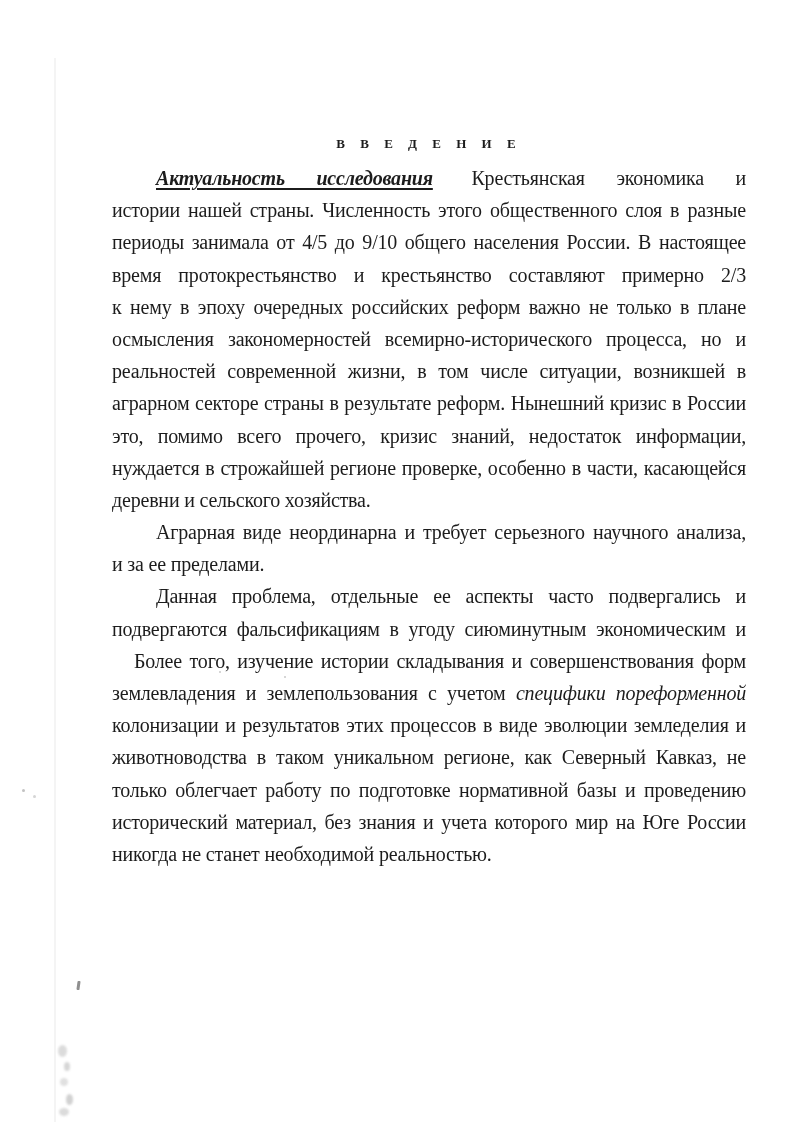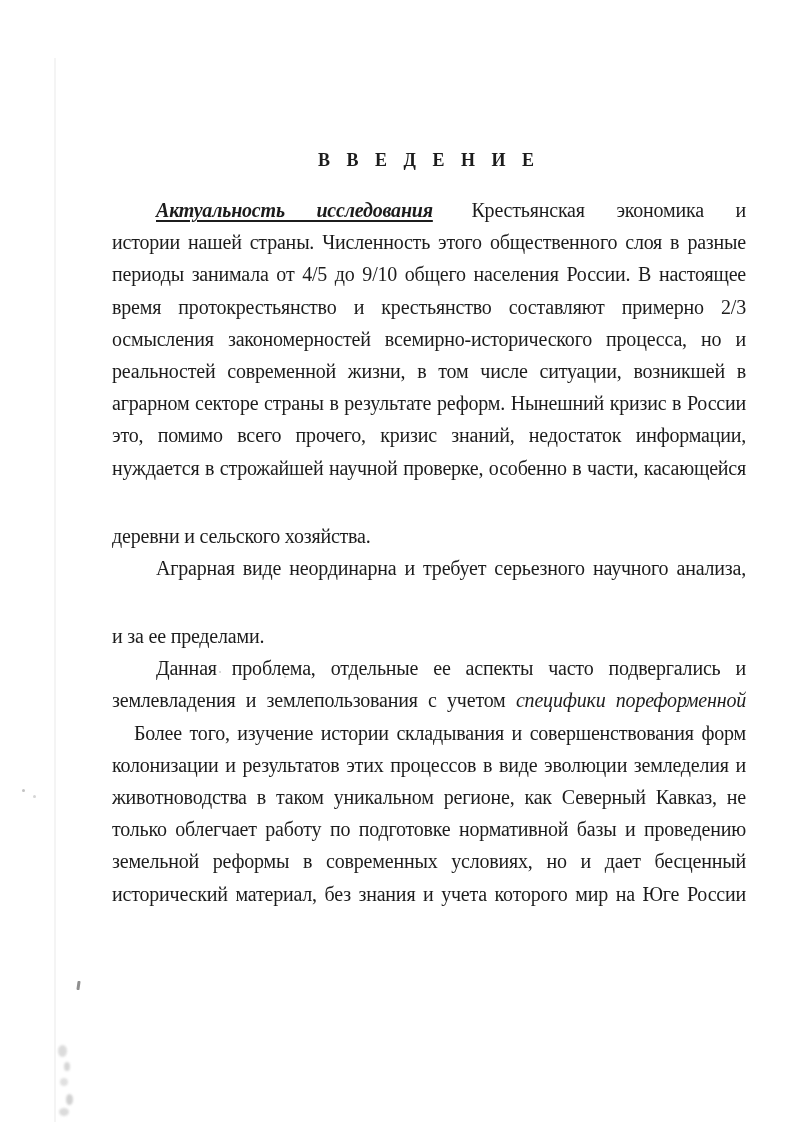--- a/index.html
+++ b/index.html
@@ -25,45 +25,44 @@
     height: 1064px;
     background: #f4f4f4;
   }
   .content {
     position: absolute;
     left: 112px;
     top: 126px;
     width: 634px;
   }
   .doc-title {
-    margin: 16px;
+    margin: 0;
     height: 36px;
     line-height: 36px;
     text-align: center;
-    font-size: 18px;
+    font-size: 13px;
     font-weight: bold;
     letter-spacing: 6px;
     white-space: nowrap;
   }
   .paragraph { margin: 0; padding: 0; }
   .line {
     height: 32.2px;
     line-height: 32.2px;
     font-size: 20px;
     letter-spacing: -0.2px;
     text-align: justify;
     text-align-last: justify;
     overflow: hidden;
     white-space: normal;
     font-family: Liberation Serif, serif;
   }
   .line.last {
     text-align: center;
     text-align-last: left;
-    margin-top: 36px;
   }
   .seg-lead {
     font-weight: bold;
     font-style: italic;
     text-decoration: underline;
     text-underline-offset: 3px;
     margin-right: 7px;
   }
   .seg-i { font-style: italic; }
   
@@ -91,42 +90,44 @@
   <div class="scan-edge"></div>
 
   <div class="content">
     <h1 class="doc-title">В В Е Д Е Н И Е</h1>
     <div id="paragraphs">
         <div class="paragraph">
           <div class="line" style="padding-left: 44px;"><span class="seg-lead">Актуальность исследования</span> <span class="seg-n">Крестьянская экономика и крестьянство</span></div>
           <div class="line"><span class="seg-n">истории нашей страны. Численность этого общественного слоя в разные</span></div>
           <div class="line"><span class="seg-n">периоды занимала от 4/5 до 9/10 общего населения России. В настоящее</span></div>
           <div class="line"><span class="seg-n">время протокрестьянство и крестьянство составляют примерно 2/3 жителей</span></div>
+          <div class="line"><span class="seg-n">к нему в эпоху очередных российских реформ важно не только в плане</span></div>
           <div class="line"><span class="seg-n">осмысления закономерностей всемирно-исторического процесса, но и</span></div>
           <div class="line"><span class="seg-n">реальностей современной жизни, в том числе ситуации, возникшей в</span></div>
           <div class="line"><span class="seg-n">аграрном секторе страны в результате реформ. Нынешний кризис в России –</span></div>
           <div class="line"><span class="seg-n">это, помимо всего прочего, кризис знаний, недостаток информации, которая</span></div>
-          <div class="line"><span class="seg-n">нуждается в строжайшей научной проверке, особенно в части, касающейся</span></div>
+          <div class="line"><span class="seg-n">нуждается в строжайшей регионе проверке, особенно в части, касающейся</span></div>
           <div class="line last"><span class="seg-n">деревни и сельского хозяйства.</span></div>
         </div>
         <div class="paragraph">
           <div class="line" style="padding-left: 44px;"><span class="seg-n">Аграрная виде неординарна и требует серьезного научного анализа, так</span></div>
           <div class="line last"><span class="seg-n">и за ее пределами.</span></div>
         </div>
         <div class="paragraph">
           <div class="line" style="padding-left: 44px;"><span class="seg-n">Данная проблема, отдельные ее аспекты часто подвергались и</span></div>
+          <div class="line"><span class="seg-n">подвергаются фальсификациям в угоду сиюминутным экономическим и</span></div>
         </div>
         <div class="paragraph">
+          <div class="line" style="padding-left: 22px;"><span class="seg-n">Более того, изучение истории складывания и совершенствования форм</span></div>
           <div class="line"><span class="seg-n">землевладения и землепользования с учетом</span> <span class="seg-i">специфики пореформенной</span></div>
-          <div class="line" style="padding-left: 22px;"><span class="seg-n">Более того, изучение истории складывания и совершенствования форм</span></div>
           <div class="line"><span class="seg-n">колонизации и результатов этих процессов в виде эволюции земледелия и</span></div>
           <div class="line"><span class="seg-n">животноводства в таком уникальном регионе, как Северный Кавказ, не</span></div>
           <div class="line"><span class="seg-n">только облегчает работу по подготовке нормативной базы и проведению</span></div>
-          <div class="line"><span class="seg-n">земельной реформы в современных условиях, но и дает бесценный</span></div>
           <div class="line"><span class="seg-n">исторический материал, без знания и учета которого мир на Юге России</span></div>
+          <div class="line last"><span class="seg-n">никогда не станет необходимой реальностью.</span></div>
         </div>
       </div>
   </div>
 
   <div class="artifact tick-mark"></div>
   <div class="artifact dot-mark-a"></div>
   <div class="artifact dot-mark-b"></div>
   <div class="artifact smudge s1"></div>
   <div class="artifact smudge s2"></div>
   <div class="artifact smudge s3"></div>

